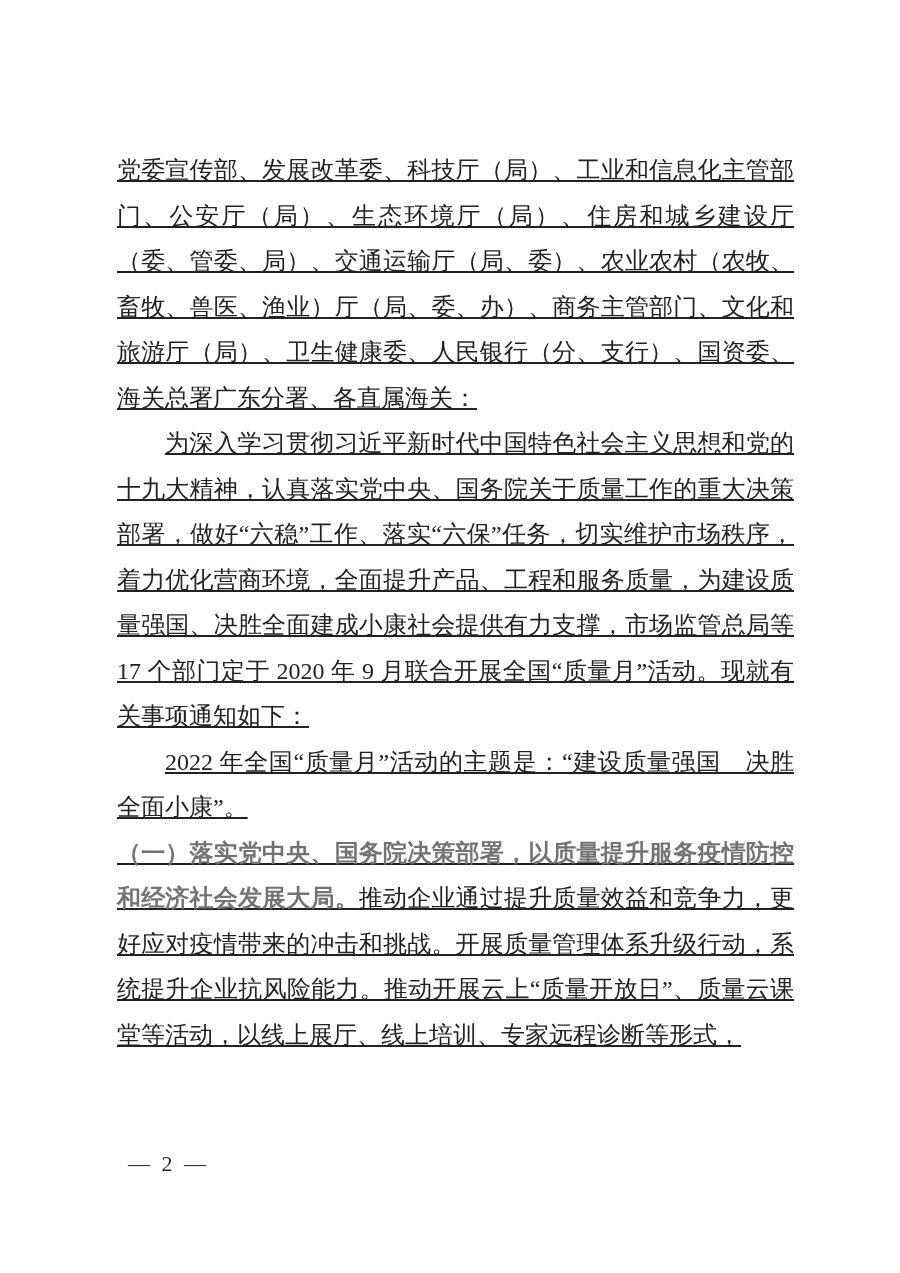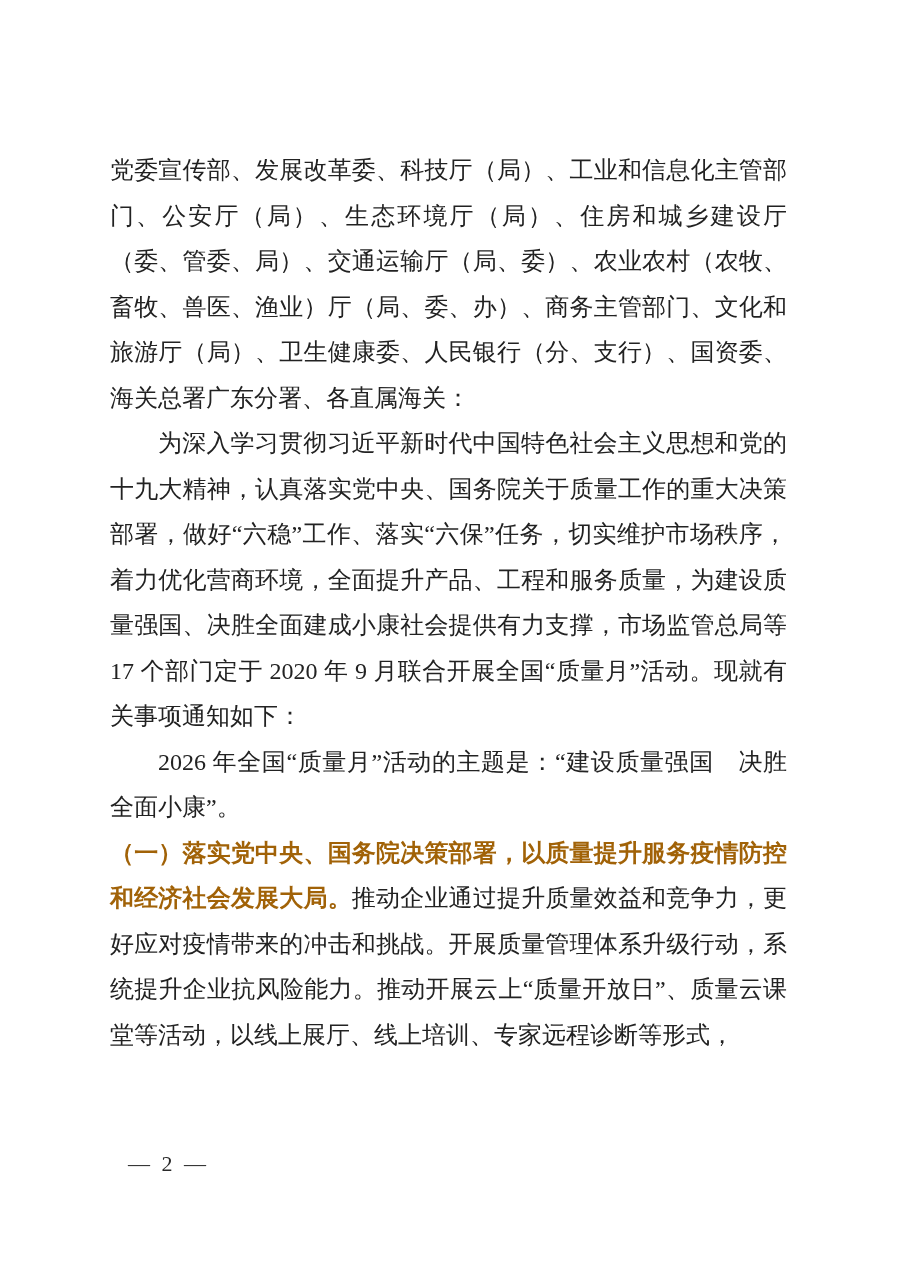--- a/index.html
+++ b/index.html
@@ -11,27 +11,28 @@
     position: relative;
     width: 900px;
     height: 1273px;
     background: #ffffff;
     overflow: hidden;
     font-family: "Liberation Serif", "DejaVu Serif", serif;
     color: #222222;
   }
   .text-block {
     position: absolute;
-    left: 110px;
+    left: 117px;
     top: 148px;
     width: 677px;
     font-size: 24px;
     line-height: 45.5px;
     text-align: justify;
     text-justify: inter-ideograph;
+    text-decoration: underline;
   }
   .para {
     margin: 0;
     padding: 0;
   }
   .indent {
     text-indent: 2em;
   }
   .heading {
     margin: 4px 0 0 0;
@@ -39,37 +40,37 @@
     font-size: 24.5px;
     line-height: 45.5px;
     text-indent: 2em;
     font-weight: 700;
     font-family: "Liberation Sans", "DejaVu Sans", sans-serif;
     letter-spacing: 1px;
     color: #1c1c1c;
   }
   .lead {
     font-weight: 700;
-    color: #a16207;
+    color: #737373;
   }
   .footer {
     position: absolute;
     left: 128px;
     top: 1150px;
     font-size: 22px;
     line-height: 28px;
     letter-spacing: 3px;
     color: #2a2a2a;
     font-family: "Liberation Serif", "DejaVu Serif", serif;
   }
 </style>
 </head>
 <body>
 
 <div class="page">
   <div class="text-block">
     <p class="para">党委宣传部、发展改革委、科技厅（局）、工业和信息化主管部门、公安厅（局）、生态环境厅（局）、住房和城乡建设厅（委、管委、局）、交通运输厅（局、委）、农业农村（农牧、畜牧、兽医、渔业）厅（局、委、办）、商务主管部门、文化和旅游厅（局）、卫生健康委、人民银行（分、支行）、国资委、海关总署广东分署、各直属海关：</p>
     <p class="para indent">为深入学习贯彻习近平新时代中国特色社会主义思想和党的十九大精神，认真落实党中央、国务院关于质量工作的重大决策部署，做好“六稳”工作、落实“六保”任务，切实维护市场秩序，着力优化营商环境，全面提升产品、工程和服务质量，为建设质量强国、决胜全面建成小康社会提供有力支撑，市场监管总局等 17 个部门定于 2020 年 9 月联合开展全国“质量月”活动。现就有关事项通知如下：</p>
-    <p class="para indent">2026 年全国“质量月”活动的主题是：“建设质量强国　决胜全面小康”。</p>
+    <p class="para indent">2022 年全国“质量月”活动的主题是：“建设质量强国　决胜全面小康”。</p>
     <p class="para"><span class="lead">（一）落实党中央、国务院决策部署，以质量提升服务疫情防控和经济社会发展大局。</span><span>推动企业通过提升质量效益和竞争力，更好应对疫情带来的冲击和挑战。开展质量管理体系升级行动，系统提升企业抗风险能力。推动开展云上“质量开放日”、质量云课堂等活动，以线上展厅、线上培训、专家远程诊断等形式，</span></p>
   </div>
   <div class="footer">— 2 —</div>
 </div>
 
 </body></html>

